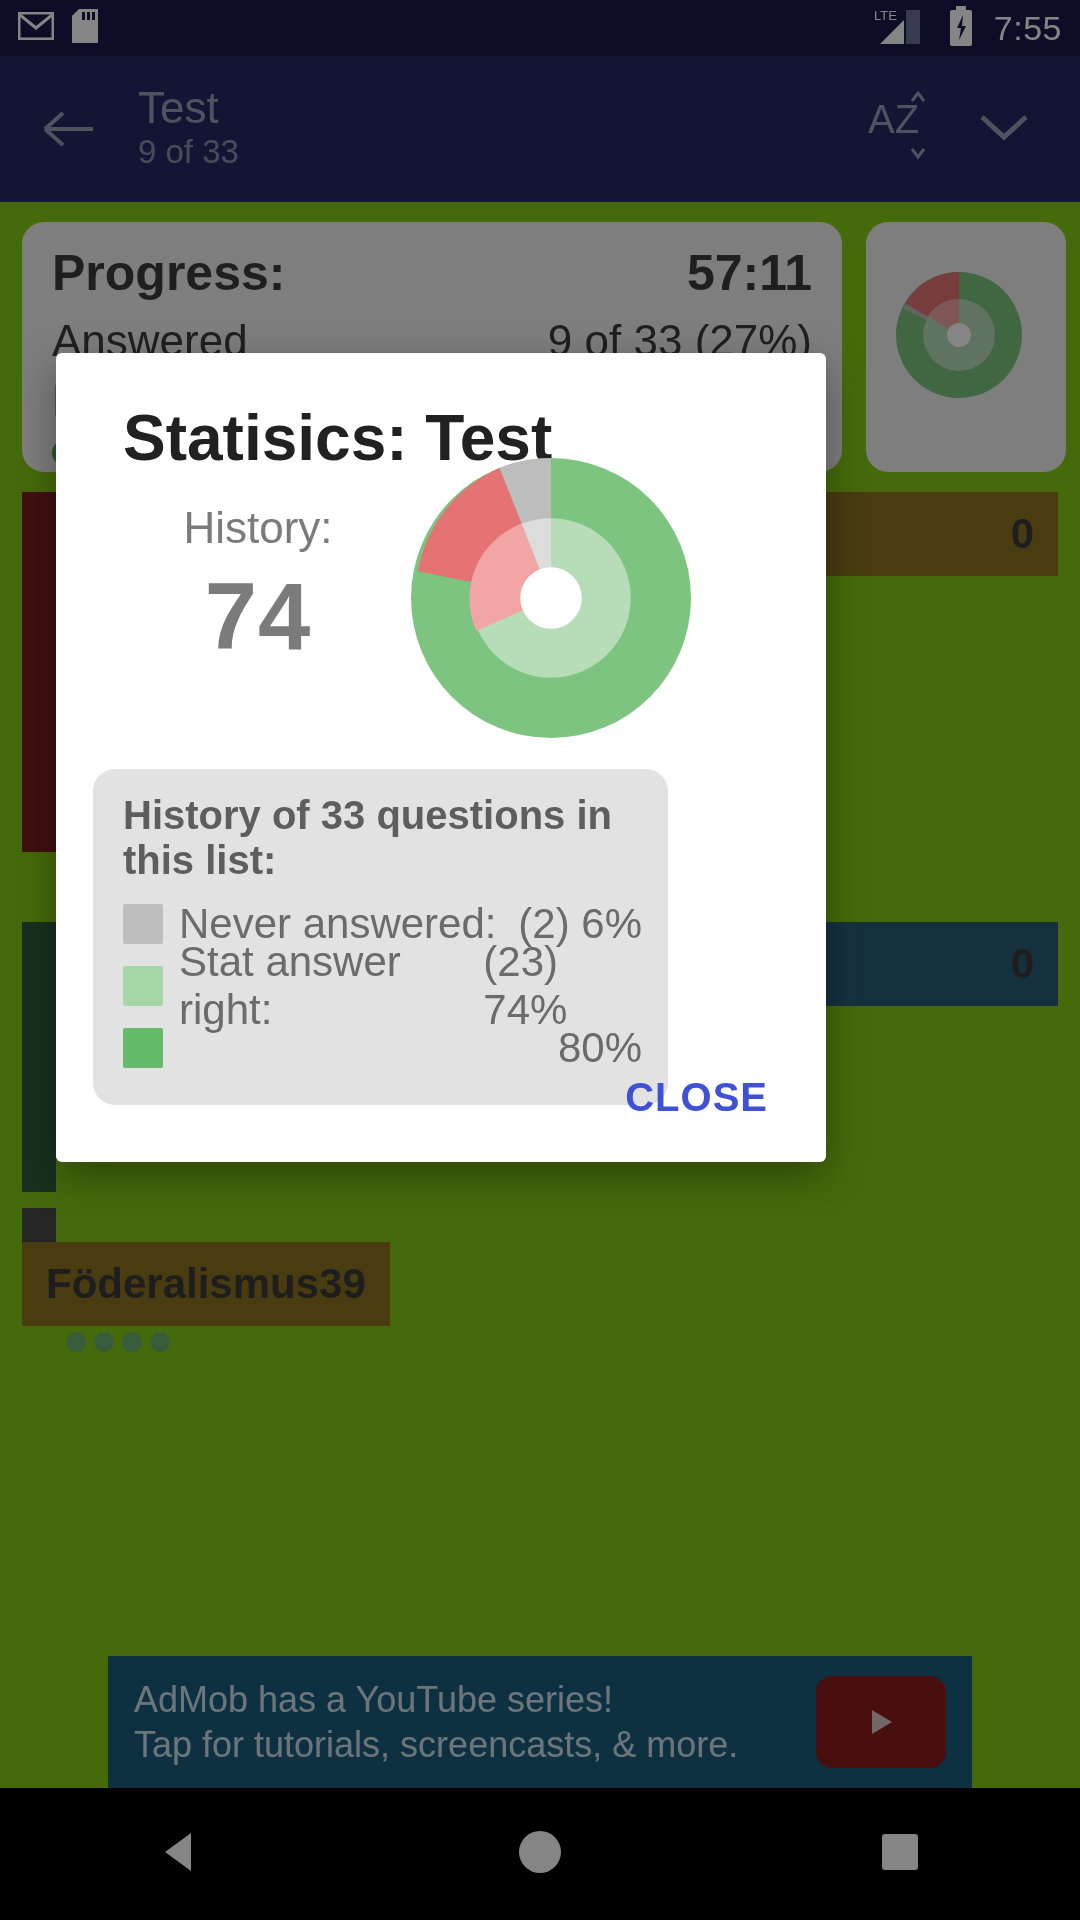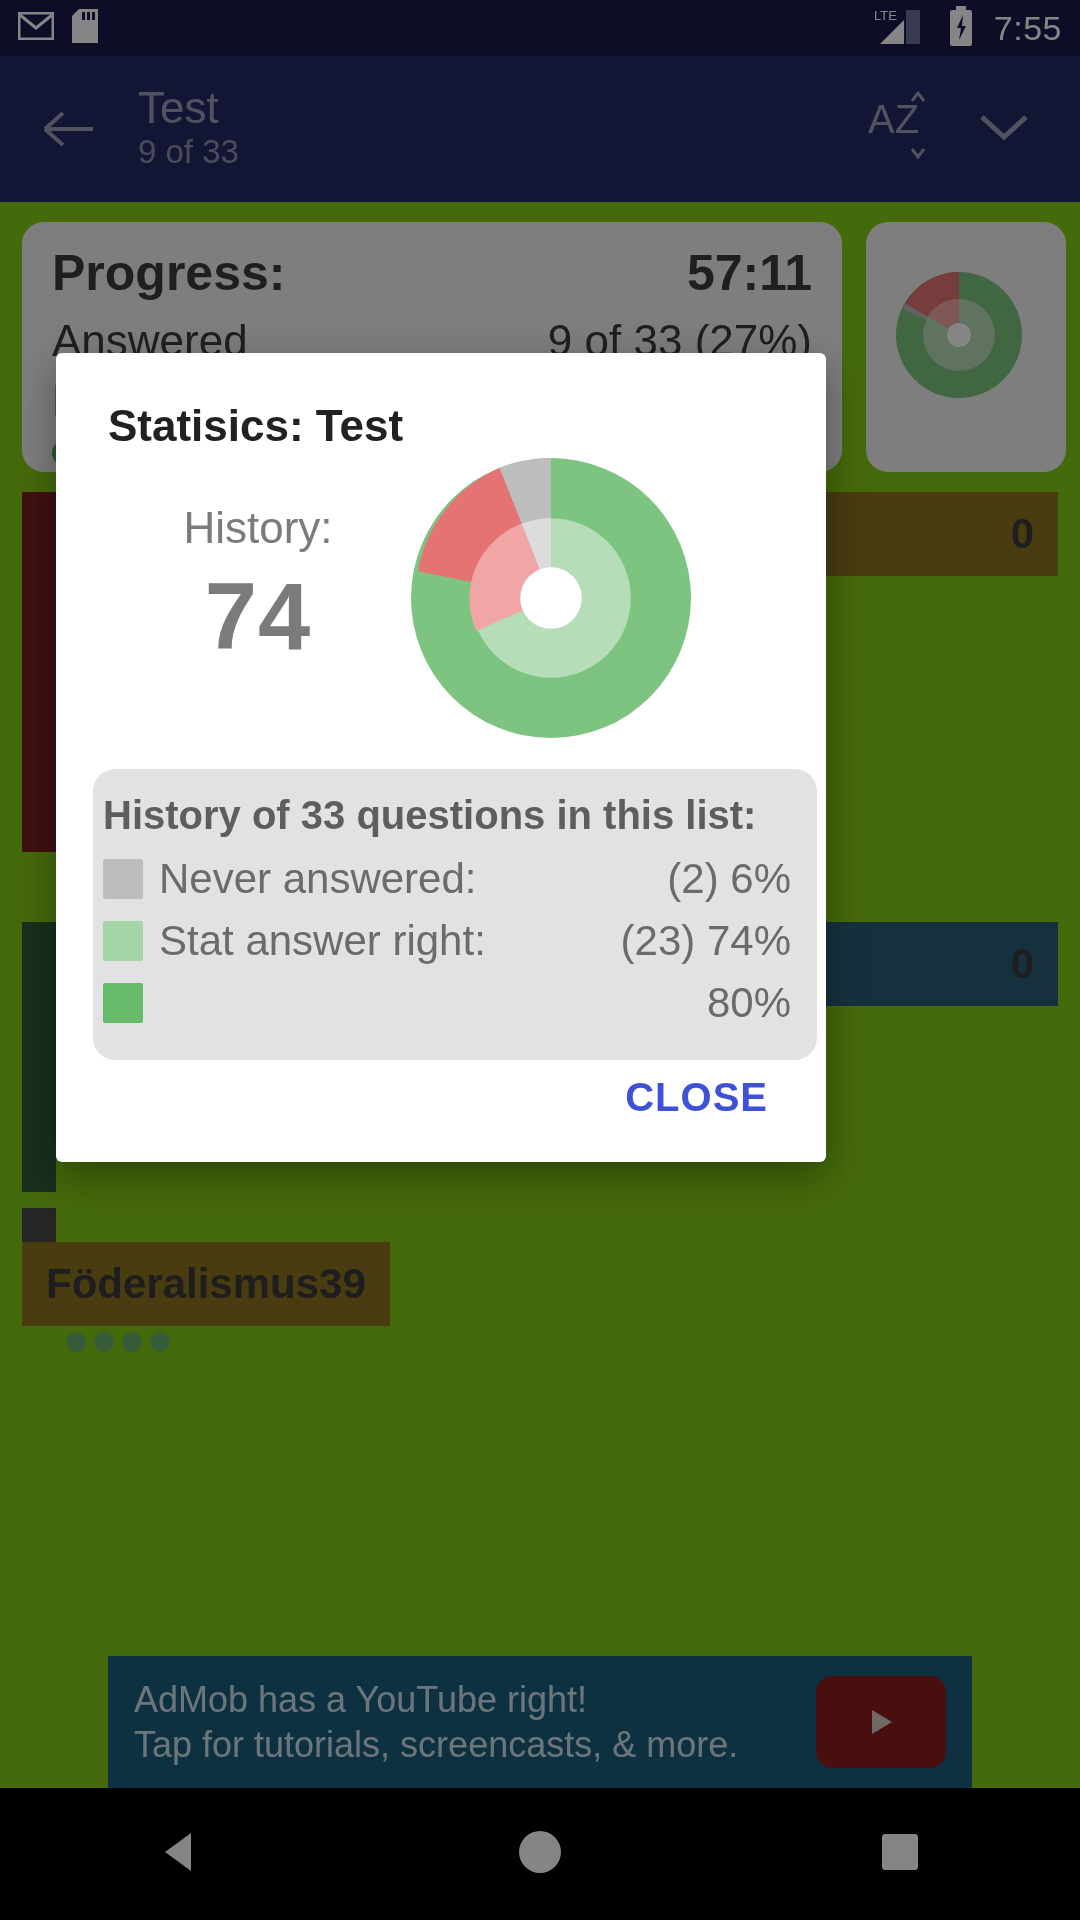--- a/index.html
+++ b/index.html
@@ -81,34 +81,34 @@
   
   #scrim { position:absolute; inset:0; background:rgba(0,0,0,.48); }
 
   
   #dialog {
     position:absolute; left:56px; top:353px; width:770px; height:809px;
     background:#fff; border-radius:6px;
     box-shadow:0 14px 40px rgba(0,0,0,.35);
   }
   .dlg-title {
-    position:absolute; left:52px; top:48px;
-    font-size:44px; font-weight:bold; color:#212121;
+    position:absolute; left:67px; top:48px;
+    font-size:64px; font-weight:bold; color:#212121;
   }
   .rating-wrap {
     position:absolute; left:52px; top:150px; width:300px; text-align:center;
   }
   .rating-label { font-size:44px; color:#7b7b7b; }
   .rating-value { font-size:94px; font-weight:bold; color:#7b7b7b; margin-top:10px; letter-spacing:1px; }
 
   .donut { position:absolute; left:355px; top:105px; width:280px; height:280px; }
 
   .history {
-    position:absolute; left:37px; top:416px; width:724px;
-    background:#e2e2e2; border-radius:22px; padding:24px 26px 26px 10px;
+    position:absolute; left:37px; top:416px; width:575px;
+    background:#e2e2e2; border-radius:22px; padding:24px 26px 26px 30px;
   }
   .hist-title { font-size:40px; font-weight:bold; color:#5e5e5e; margin-bottom:10px; }
   .hist-row { display:flex; align-items:center; height:62px; }
   .swatch { width:40px; height:40px; flex:0 0 40px; margin-right:16px; border-radius:2px; }
   .hist-label { font-size:42px; color:#6b6b6b; }
   .hist-value { margin-left:auto; font-size:42px; color:#6b6b6b; }
 
   .dlg-actions { position:absolute; right:40px; bottom:28px; }
   .close-btn {
     background:none; border:none; cursor:pointer;
@@ -248,21 +248,21 @@
             <i></i>
             <i></i>
             <i></i>
             <i></i>
           </div>
       </div>
     </div>
 
     <div class="admob">
       <div class="txt">
-        <div>AdMob has a YouTube right!</div>
+        <div>AdMob has a YouTube series!</div>
         <div>Tap for tutorials, screencasts, &amp; more.</div>
       </div>
       <div class="yt">
         <svg width="46" height="40" viewBox="0 0 46 40">
             <path d="M14 8 L34 20 L14 32 Z" fill="#d8c6c6"></path>
           </svg>
       </div>
     </div>
 
     <div class="navbar">

